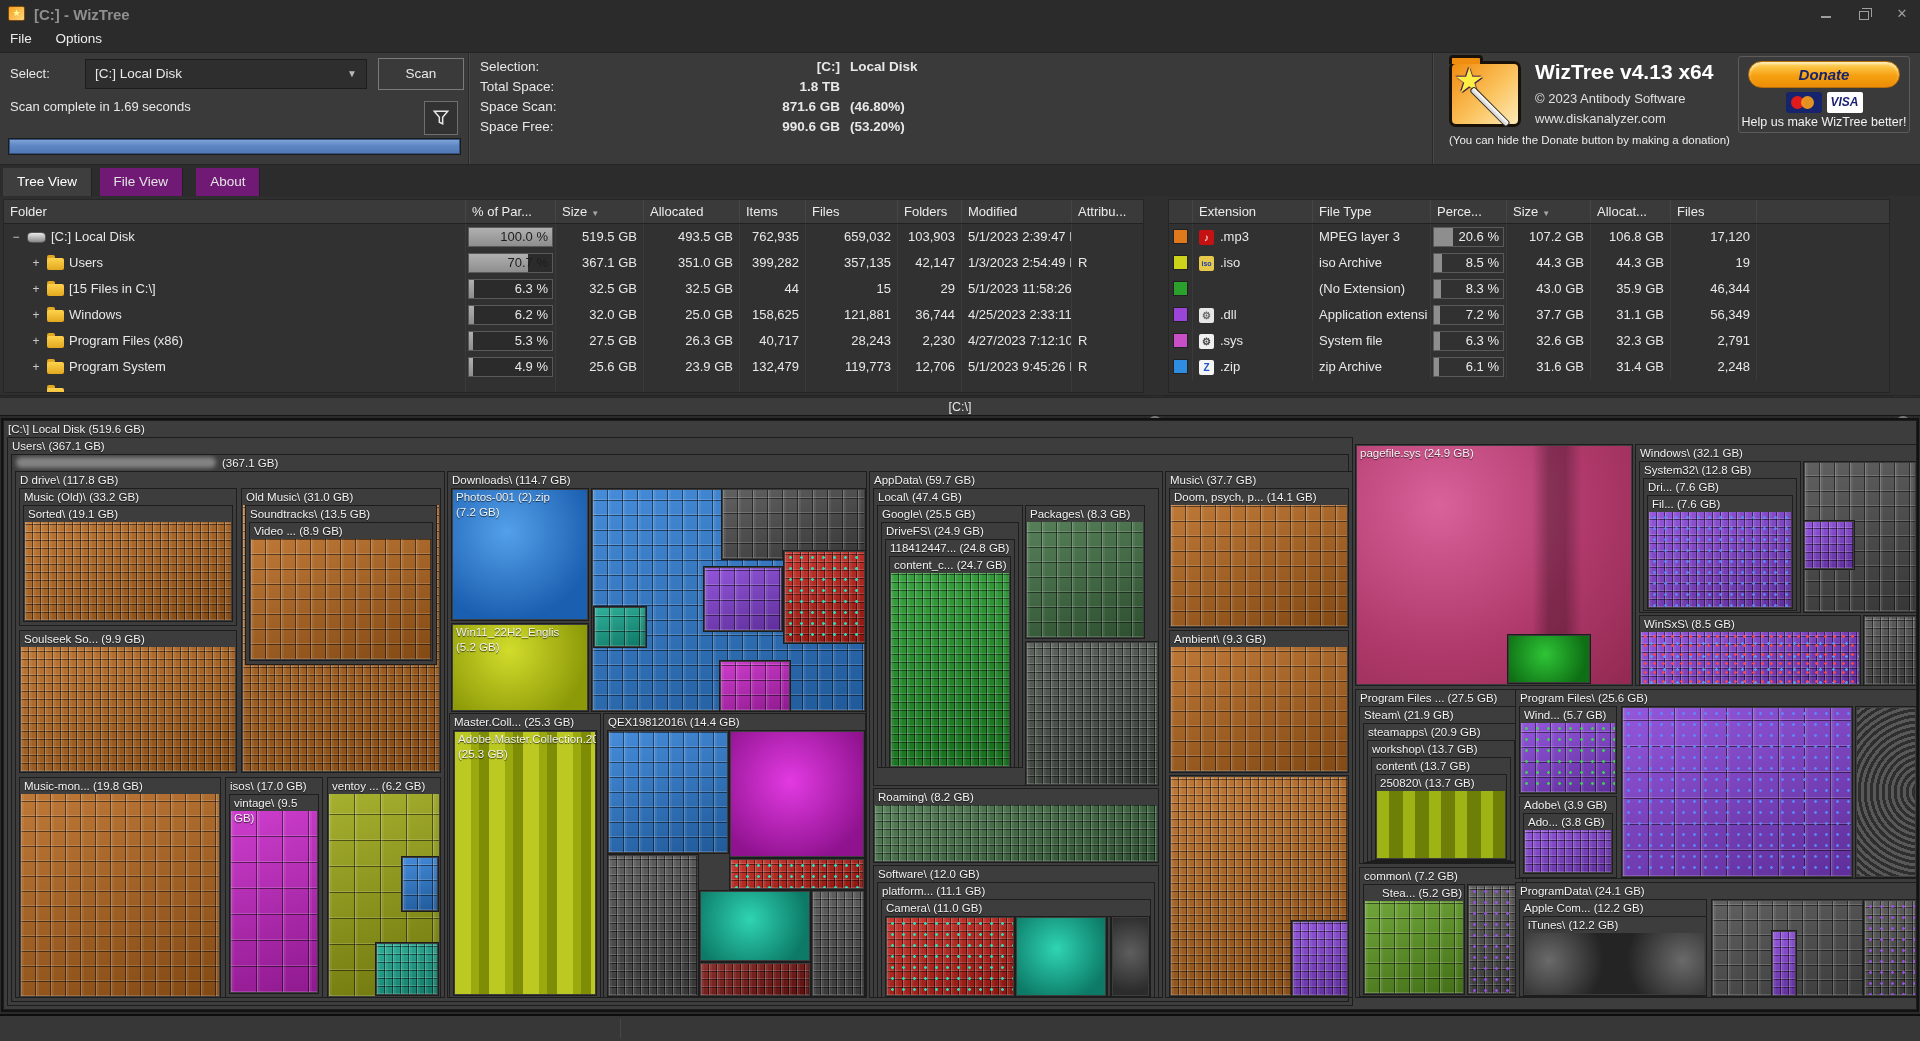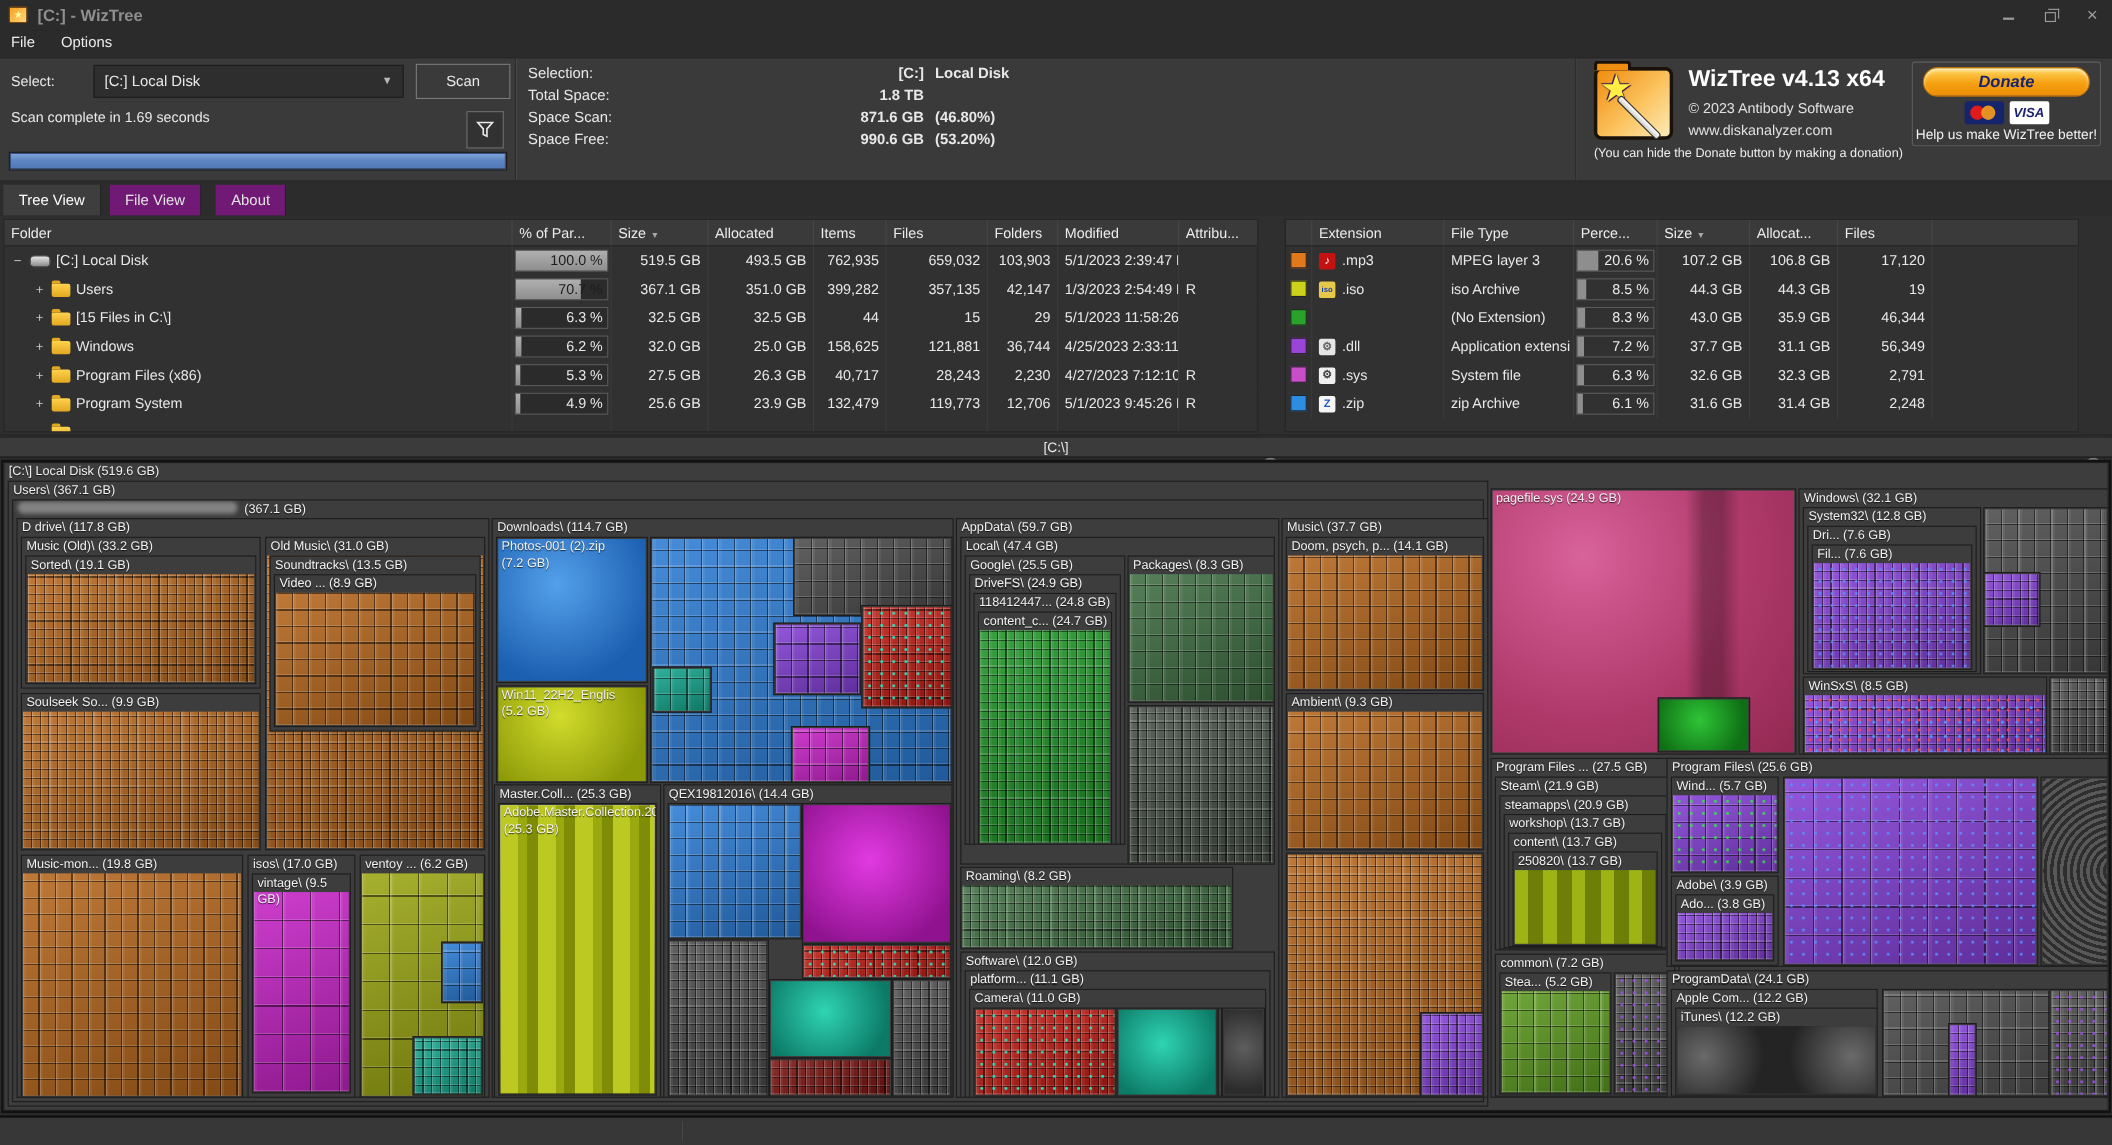--- a/index.html
+++ b/index.html
@@ -644,28 +644,28 @@
         <div class="tn" style="left: 878px; top: 102px; width: 138px; height: 246px;">
           <span class="tl">DriveFS\ (24.9 GB)</span>
         </div>
         <div class="tn" style="left: 882px; top: 119px; width: 130px; height: 229px;">
           <span class="tl">118412447... (24.8 GB)</span>
         </div>
         <div class="tn" style="left: 886px; top: 136px; width: 122px; height: 212px;">
           <div class="fill tile ts c-grn" style="top: 16px;"></div>
           <span class="tl">content_c... (24.7 GB)</span>
         </div>
-        <div class="tn" style="left: 1022px; top: 85px; width: 134px; height: 134px;">
+        <div class="tn" style="left: 1022px; top: 85px; width: 120px; height: 134px;">
           <div class="fill tile tm c-ggrn" style="top: 16px;"></div>
           <span class="tl">Packages\ (8.3 GB)</span>
         </div>
         <div class="tn" style="left: 1022px; top: 221px; width: 134px; height: 145px;">
           <div class="fill tile ts c-ggrey" style="top: 1px;"></div>
         </div>
-        <div class="tn" style="left: 870px; top: 368px; width: 248px; height: 75px;">
+        <div class="tn" style="left: 870px; top: 368px; width: 286px; height: 75px;">
           <div class="fill tile ts c-ggrn" style="top: 16px;"></div>
           <span class="tl">Roaming\ (8.2 GB)</span>
         </div>
         <div class="tn" style="left: 870px; top: 445px; width: 286px; height: 133px;">
           <span class="tl">Software\ (12.0 GB)</span>
         </div>
         <div class="tn" style="left: 874px; top: 462px; width: 278px; height: 116px;">
           <span class="tl">platform... (11.1 GB)</span>
         </div>
         <div class="tn" style="left: 878px; top: 479px; width: 270px; height: 99px;">
@@ -748,21 +748,21 @@
         <div class="tn" style="left: 1368px; top: 337px; width: 140px; height: 104px;">
           <span class="tl">content\ (13.7 GB)</span>
         </div>
         <div class="tn" style="left: 1372px; top: 354px; width: 132px; height: 86px; padding-left: 23px;">
           <div class="fill g-olvcols" style="top: 16px;"></div>
           <span class="tl">250820\ (13.7 GB)</span>
         </div>
         <div class="tn" style="left: 1356px; top: 447px; width: 164px; height: 130px;">
           <span class="tl">common\ (7.2 GB)</span>
         </div>
-        <div class="tn" style="left: 1360px; top: 464px; width: 102px; height: 111px;">
+        <div class="tn" style="left: 1360px; top: 464px; width: 102px; height: 111px; text-align: right;">
           <div class="fill tile tm c-grn2" style="top: 16px;"></div>
           <span class="tl">Stea... (5.2 GB)</span>
         </div>
         <div class="tn" style="left: 1464px; top: 464px; width: 54px; height: 111px;">
           <div class="fill tile ts c-grey spk spkpur" style="top: 1px;"></div>
         </div>
         <div class="tn" style="left: 1512px; top: 269px; width: 402px; height: 190px;">
           <span class="tl">Program Files\ (25.6 GB)</span>
         </div>
         <div class="tn" style="left: 1516px; top: 286px; width: 98px; height: 88px;">

